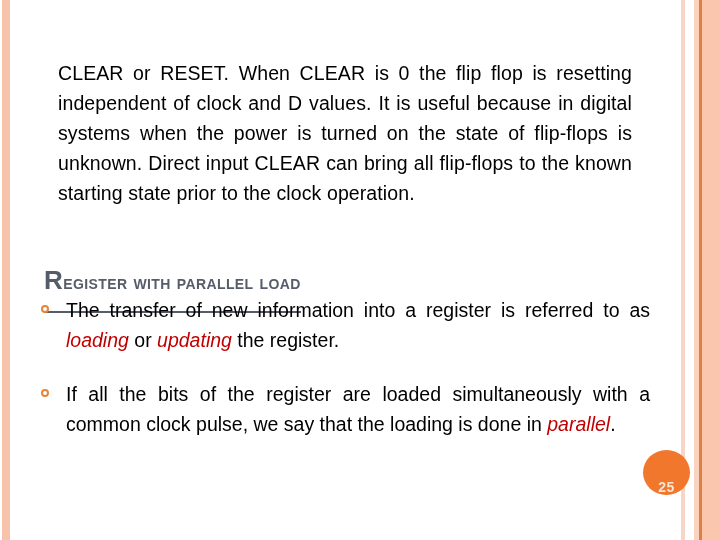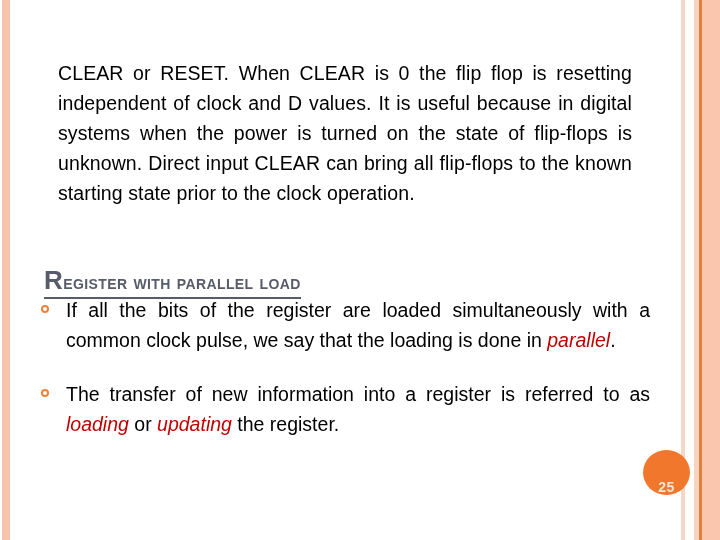--- a/index.html
+++ b/index.html
@@ -82,21 +82,21 @@
     top: 250px;
     color: #565c69;
     font-size: 20px;
     line-height: 26px;
     white-space: nowrap;
     font-variant: small-caps;
     letter-spacing: 0.4px;
   }
   .section-heading .hd-text {
     border-bottom: 2.5px solid #565c69;
-    padding-bottom: 2px;
+    padding-bottom: 16px;
     display: inline-block;
   }
   .section-heading .hd-text::first-letter {
     font-size: 26px;
   }
 
   .bullet-list {
     position: absolute;
     left: 38px;
     top: 296px;
@@ -163,25 +163,25 @@
 
     <p class="intro-paragraph">CLEAR or RESET. When CLEAR is 0 the flip flop is resetting independent of clock and D values. It is useful because in digital systems when the power is turned on the state of flip-flops is unknown. Direct input CLEAR can bring all flip-flops to the known starting state prior to the clock operation.</p>
 
     <h2 class="section-heading">
       <span class="hd-text">Register with parallel load</span>
     </h2>
 
     <div class="bullet-list">
       <div class="bullet-item">
         <span class="bullet-marker"></span>
-        <span class="bullet-text"><span>If all the bits of the register are loaded simultaneously with a common clock pulse, we say that the loading is done in </span><span class="em-red">parallel</span><span>.</span></span>
+        <span class="bullet-text"><span>The transfer of new information into a register is referred to as </span><span class="em-red">loading</span><span> or </span><span class="em-red">updating</span><span> the register.</span></span>
       </div>
       <div class="bullet-item">
         <span class="bullet-marker"></span>
-        <span class="bullet-text"><span>The transfer of new information into a register is referred to as </span><span class="em-red">loading</span><span> or </span><span class="em-red">updating</span><span> the register.</span></span>
+        <span class="bullet-text"><span>If all the bits of the register are loaded simultaneously with a common clock pulse, we say that the loading is done in </span><span class="em-red">parallel</span><span>.</span></span>
       </div>
     </div>
 
     <div class="page-badge">
       <span>25</span>
     </div>
 
   </div>
 </div>
 

